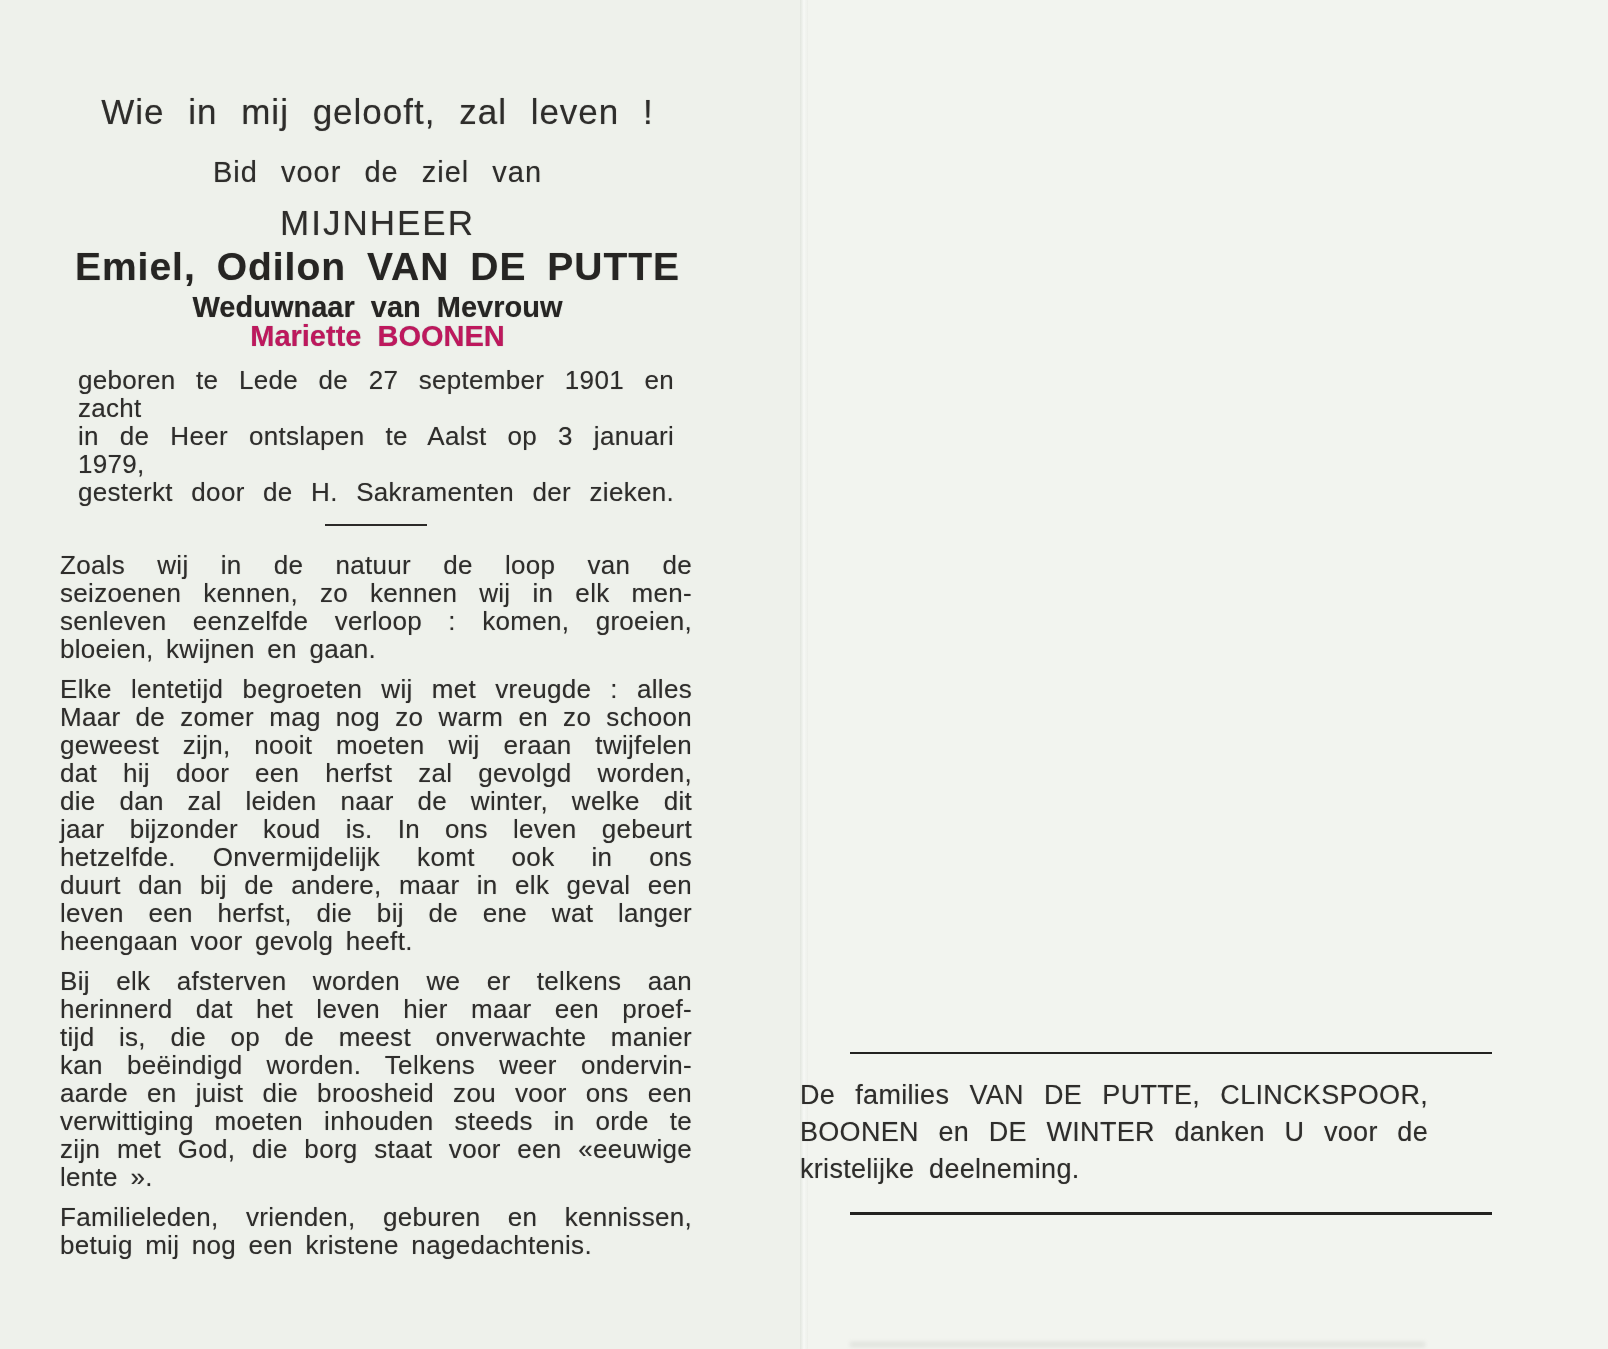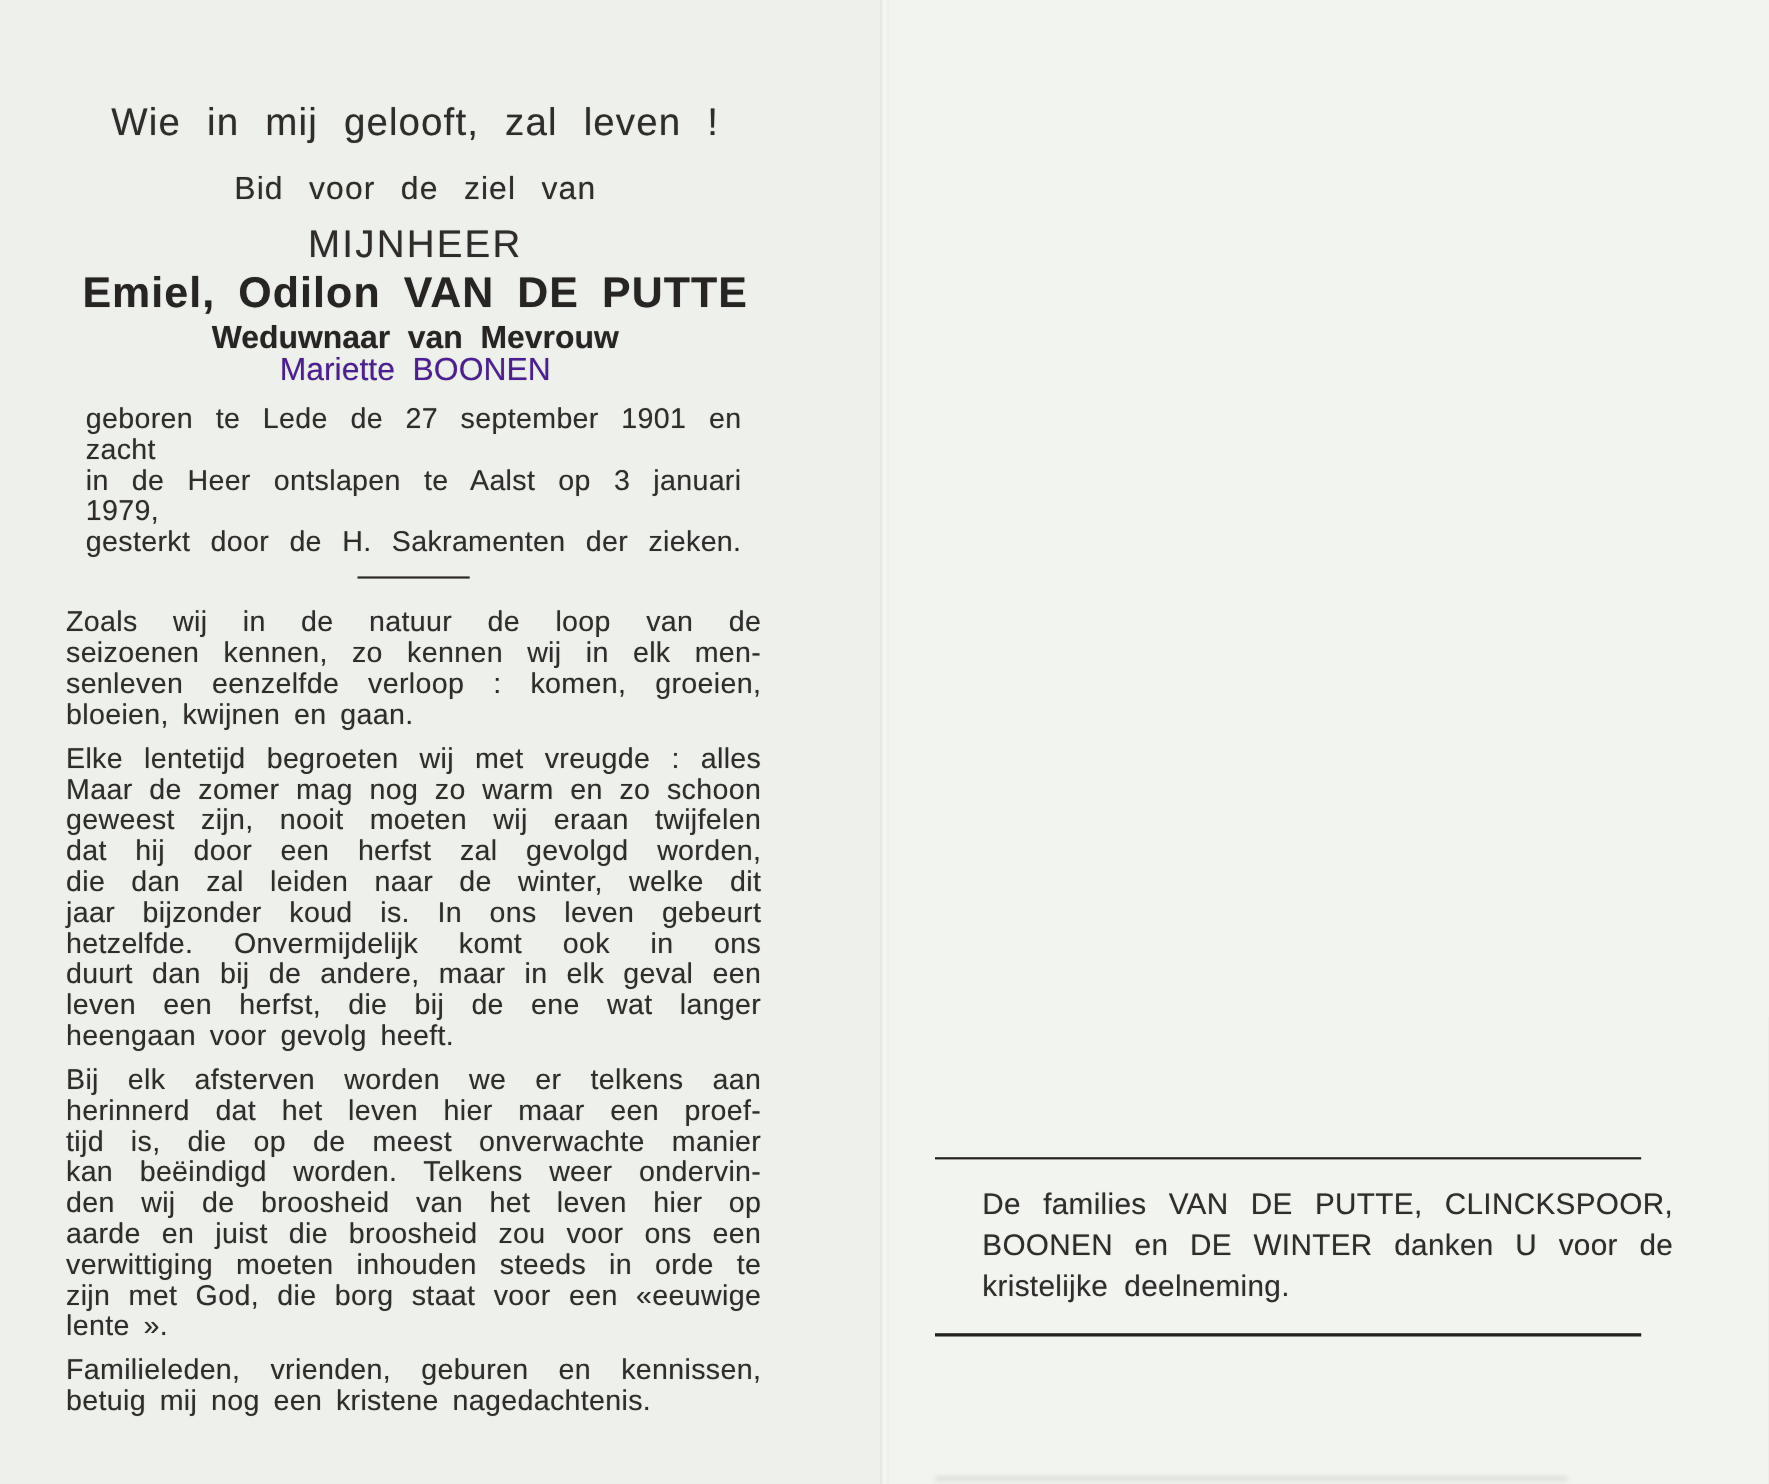--- a/index.html
+++ b/index.html
@@ -43,21 +43,21 @@
     left: 60px; width: 635px;
     text-align: center;
     white-space: nowrap;
     text-shadow: 0 0 1px rgba(46,45,43,0.45);
   }
   .hdr-motto      { top:  92px; font-size: 35px; word-spacing: 13px; letter-spacing: 1px; }
   .hdr-intro      { top: 156px; font-size: 29px; word-spacing: 14px; letter-spacing: 1px; }
   .hdr-salutation { top: 203px; font-size: 35px; letter-spacing: 2px; }
   .hdr-name       { top: 245px; font-size: 39px; font-weight: bold; word-spacing: 9px; letter-spacing: 1px; color:#262523; }
   .hdr-widower    { top: 291px; font-size: 29px; font-weight: bold; word-spacing: 8px; color:#262523; }
-  .hdr-spouse     { top: 320px; font-size: 29px; font-weight: normal; word-spacing: 8px; color:#4c1d95; }
+  .hdr-spouse     { top: 320px; font-size: 29px; font-weight: bold; word-spacing: 8px; color:#be185d; }
 
   .body-flow {
     position: absolute;
     left: 60px; top: 348px;
     width: 632px;
     font-size: 26px;
     line-height: 28px;
     letter-spacing: 0.3px;
     word-spacing: 5px;
     text-shadow: 0 0 1px rgba(46,45,43,0.4);
@@ -79,21 +79,21 @@
   .thanks-rule {
     position: absolute;
     left: 850px;
     width: 642px;
     height: 0;
   }
   .thanks-rule-top    { top: 1052px; border-top: 2px solid #232220; }
   .thanks-rule-bottom { top: 1212px; border-top: 3px solid #232220; }
   .thanks-text {
     position: absolute;
-    left: 893px; top: 1077px;
+    left: 800px; top: 1077px;
     width: 628px;
     font-size: 27px;
     line-height: 37px;
     letter-spacing: 0.3px;
     word-spacing: 7px;
     text-shadow: 0 0 1px rgba(46,45,43,0.4);
   }
 </style>
 </head>
 <body>
@@ -134,21 +134,20 @@
         <div class="tline">hetzelfde. Onvermijdelijk komt ook in ons</div>
         <div class="tline">duurt dan bij de andere, maar in elk geval een</div>
         <div class="tline">leven een herfst, die bij de ene wat langer</div>
         <div class="tline tlast">heengaan voor gevolg heeft.</div>
       </div>
     <div class="para">
         <div class="tline">Bij elk afsterven worden we er telkens aan</div>
         <div class="tline">herinnerd dat het leven hier maar een proef-</div>
         <div class="tline">tijd is, die op de meest onverwachte manier</div>
         <div class="tline">kan beëindigd worden. Telkens weer ondervin-</div>
-        <div class="tline">den wij de broosheid van het leven hier op</div>
         <div class="tline">aarde en juist die broosheid zou voor ons een</div>
         <div class="tline">verwittiging moeten inhouden steeds in orde te</div>
         <div class="tline">zijn met God, die borg staat voor een «eeuwige</div>
         <div class="tline tlast">lente ».</div>
       </div>
     <div class="para">
         <div class="tline">Familieleden, vrienden, geburen en kennissen,</div>
         <div class="tline tlast">betuig mij nog een kristene nagedachtenis.</div>
       </div>
   </div>

